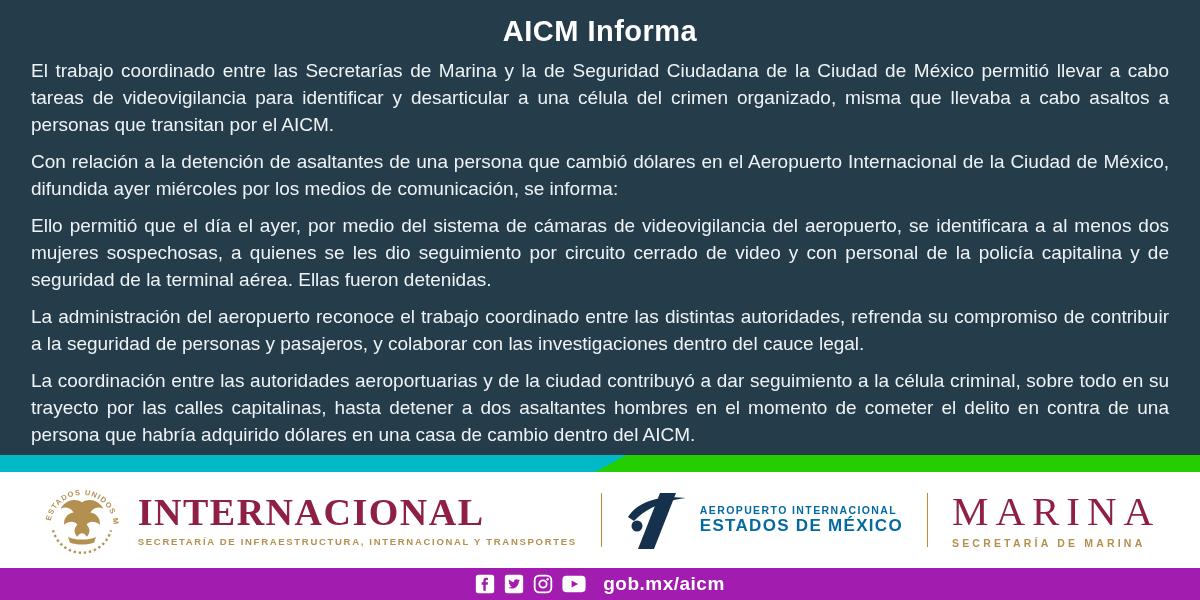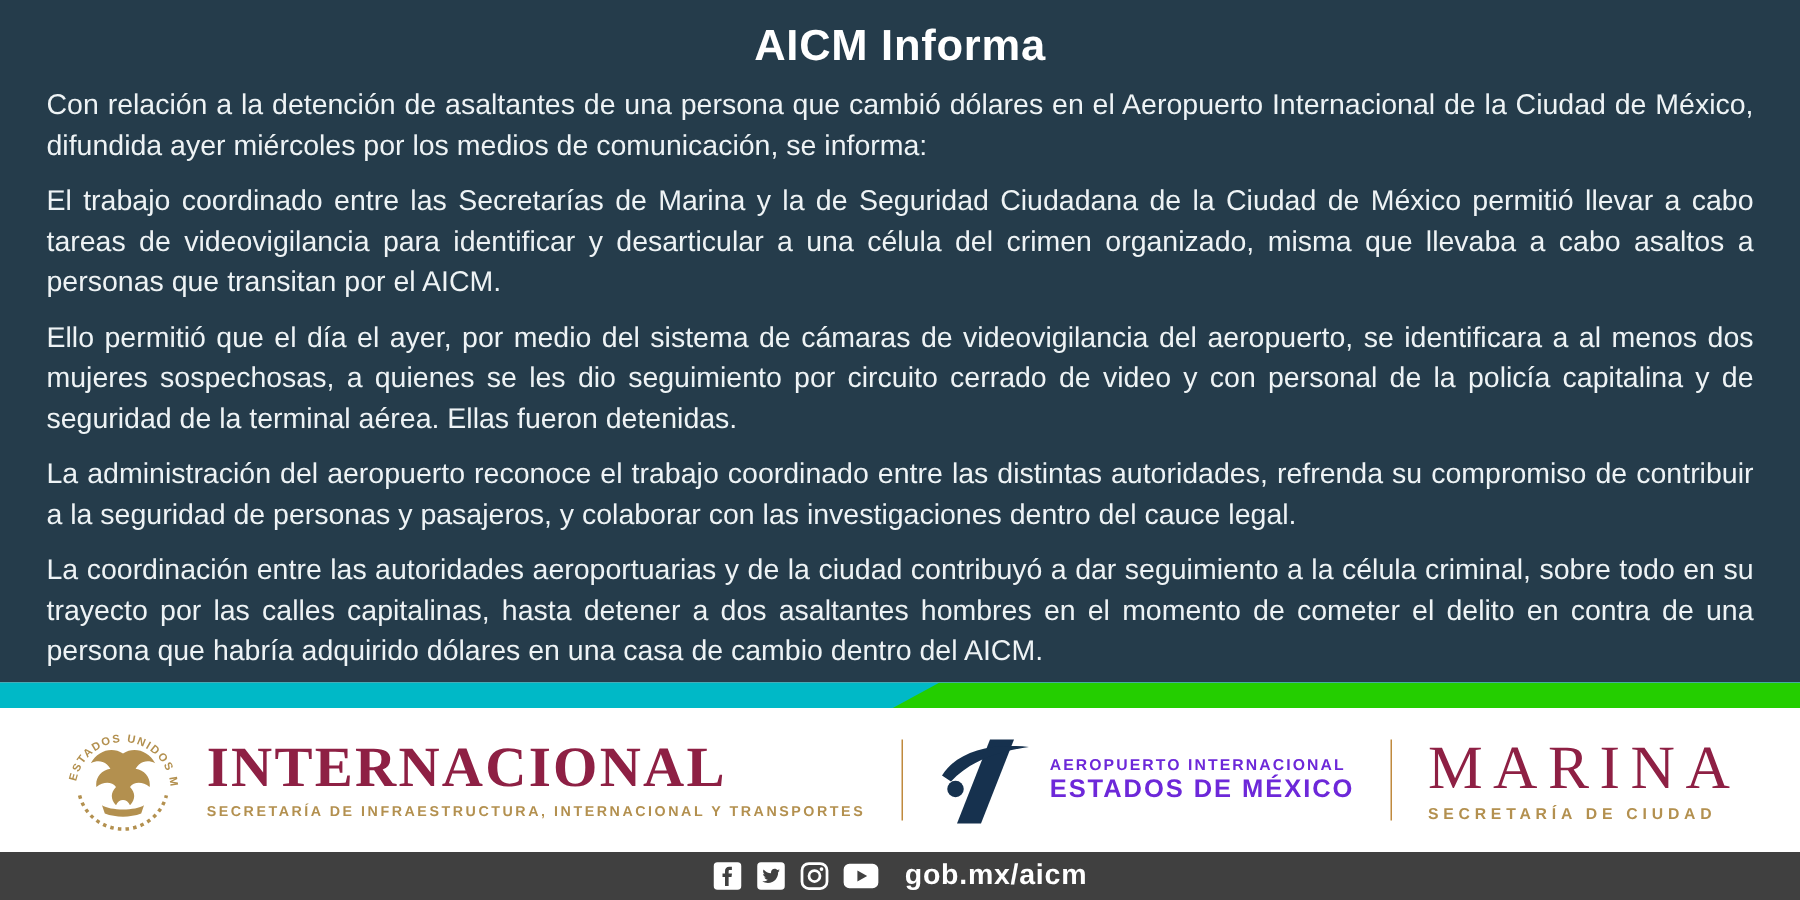--- a/index.html
+++ b/index.html
@@ -44,57 +44,57 @@
     font-family: "Liberation Serif", serif; font-weight: bold; color: #8e2044;
     font-size: 38px; letter-spacing: 1.5px; line-height: 38px;
   }
   .sct-sub {
     color: #b3904f; font-size: 9.5px; font-weight: bold; letter-spacing: 1.7px;
     margin-top: 5px; white-space: nowrap;
   }
 
   
   .aicm { display: flex; align-items: center; }
-  .aicm-text { margin-left: 12px; color: #6d28d9; }
+  .aicm-text { margin-left: 12px; color: #0369a1; }
   .aicm-l1 { font-size: 10.5px; font-weight: bold; letter-spacing: 1.4px; white-space: nowrap; }
   .aicm-l2 { font-size: 23px; font-weight: bold; letter-spacing: 1px; line-height: 25px; white-space: nowrap; }
   .aicm-l3 { font-size: 17px; font-weight: bold; letter-spacing: 1.3px; white-space: nowrap; }
 
   
   .marina { }
   .marina-name {
     font-family: "Liberation Serif", serif; color: #8e2044; font-size: 41px;
     letter-spacing: 7px; line-height: 40px; font-weight: 500;
   }
   .marina-sub {
     color: #b3904f; font-size: 10.5px; font-weight: bold; letter-spacing: 3.2px;
     margin-top: 6px;
   }
 
   
   .bottombar {
     position: absolute; top: 568px; left: 0; width: 1200px; height: 32px;
-    background: #404040; display: flex; align-items: center; justify-content: center;
+    background: #a21caf; display: flex; align-items: center; justify-content: center;
     gap: 9px;
   }
   .bottombar .url {
     color: #ffffff; font-weight: bold; font-size: 19px; letter-spacing: 0.5px;
     margin-left: 8px;
   }
   .sicon { display: block; }
 </style>
 </head>
 <body>
 
 <div class="poster">
 
   <div class="main">
     <h1>AICM Informa</h1>
+    <p>El trabajo coordinado entre las Secretarías de Marina y la de Seguridad Ciudadana de la Ciudad de México permitió llevar a cabo tareas de videovigilancia para identificar y desarticular a una célula del crimen organizado, misma que llevaba a cabo asaltos a personas que transitan por el AICM.</p>
     <p>Con relación a la detención de asaltantes  de una persona que cambió dólares en el Aeropuerto Internacional de la Ciudad de México, difundida ayer miércoles por los medios de comunicación, se informa:</p>
-    <p>El trabajo coordinado entre las Secretarías de Marina y la de Seguridad Ciudadana de la Ciudad de México permitió llevar a cabo tareas de videovigilancia para identificar y desarticular a una célula del crimen organizado, misma que llevaba a cabo asaltos a personas que transitan por el AICM.</p>
     <p>Ello permitió que el día el ayer, por medio del sistema de cámaras de videovigilancia del aeropuerto, se identificara a al menos dos mujeres sospechosas, a quienes se les dio seguimiento por circuito cerrado de video y con personal de la policía capitalina y de seguridad de la terminal aérea. Ellas fueron detenidas.</p>
     <p>La administración del aeropuerto reconoce el trabajo coordinado entre las distintas autoridades, refrenda su compromiso de contribuir a la seguridad de personas y pasajeros, y colaborar con las investigaciones dentro del cauce legal.</p>
     <p>La coordinación entre las autoridades aeroportuarias y de la ciudad contribuyó a dar seguimiento a la célula criminal, sobre todo en su trayecto por las calles capitalinas, hasta detener a dos asaltantes hombres en el momento de cometer el delito en contra de una persona que habría adquirido dólares en una casa de cambio dentro del AICM.</p>
   </div>
 
   <div class="stripe">
     <div class="stripe-green"></div>
   </div>
 
   <div class="footer">
@@ -131,21 +131,21 @@
       <div class="aicm-text">
         <div class="aicm-l1">AEROPUERTO INTERNACIONAL</div>
         <div class="aicm-l3">ESTADOS DE MÉXICO</div>
       </div>
     </div>
 
     <div class="divider"></div>
 
     <div class="marina">
       <div class="marina-name">MARINA</div>
-      <div class="marina-sub">SECRETARÍA DE CIUDAD</div>
+      <div class="marina-sub">SECRETARÍA DE MARINA</div>
     </div>
 
   </div>
 
   <div class="bottombar">
     <svg class="sicon" width="20" height="20" viewBox="0 0 24 24">
       <path fill="#ffffff" d="M4,1 h16 a3,3 0 0 1 3,3 v16 a3,3 0 0 1 -3,3 h-16 a3,3 0 0 1 -3,-3 v-16 a3,3 0 0 1 3,-3 Z
         M15.5,4.5 h-2.2 c-2,0 -3.3,1.3 -3.3,3.4 v2.1 h-2 v2.8 h2 v7.2 h2.9 v-7.2 h2.3 l0.4,-2.8 h-2.7 v-1.7
         c0,-0.8 0.3,-1.1 1.1,-1.1 h1.5 Z"></path>
     </svg>

